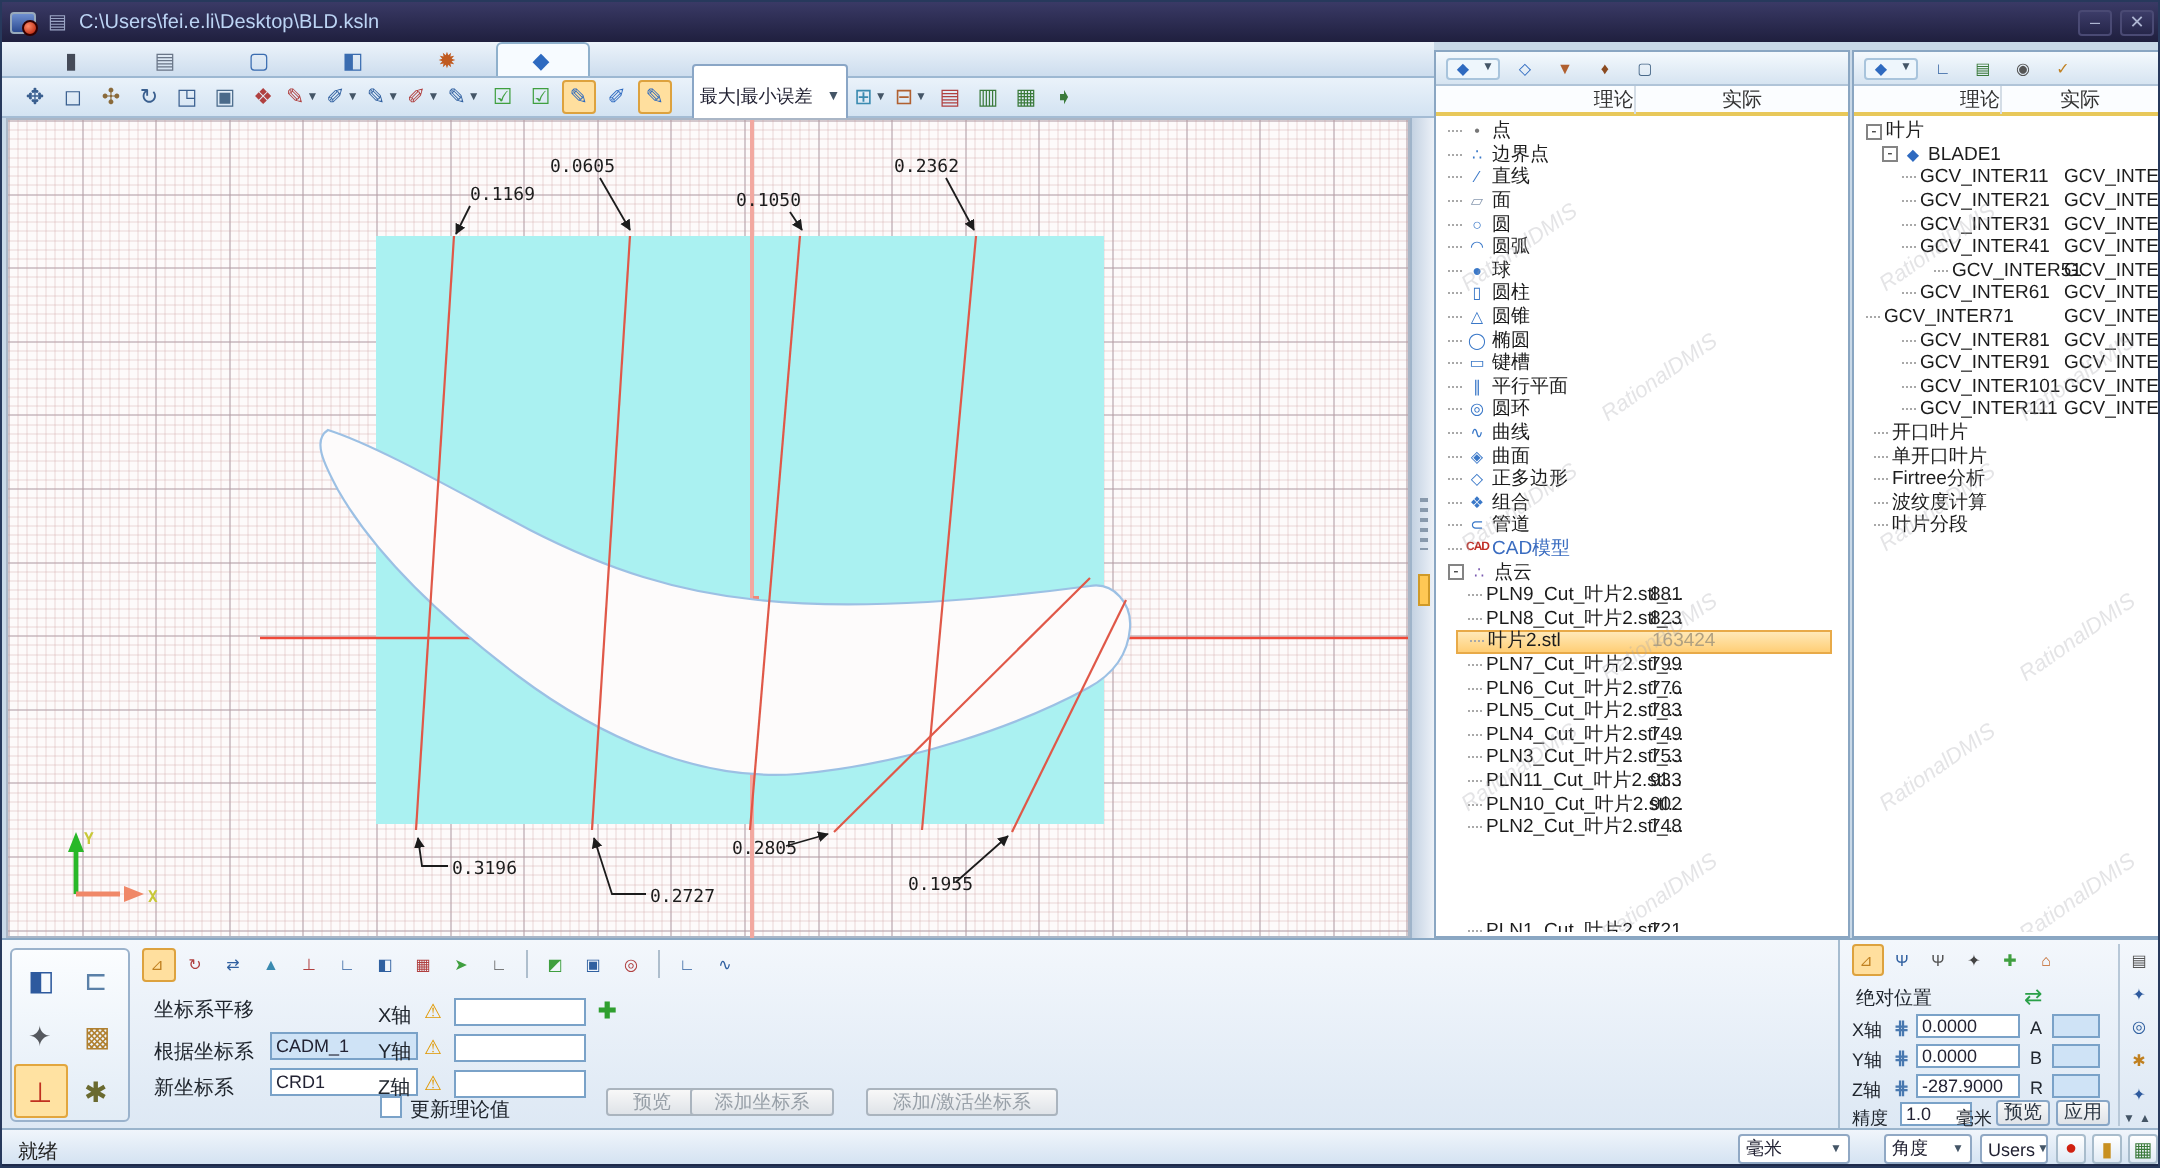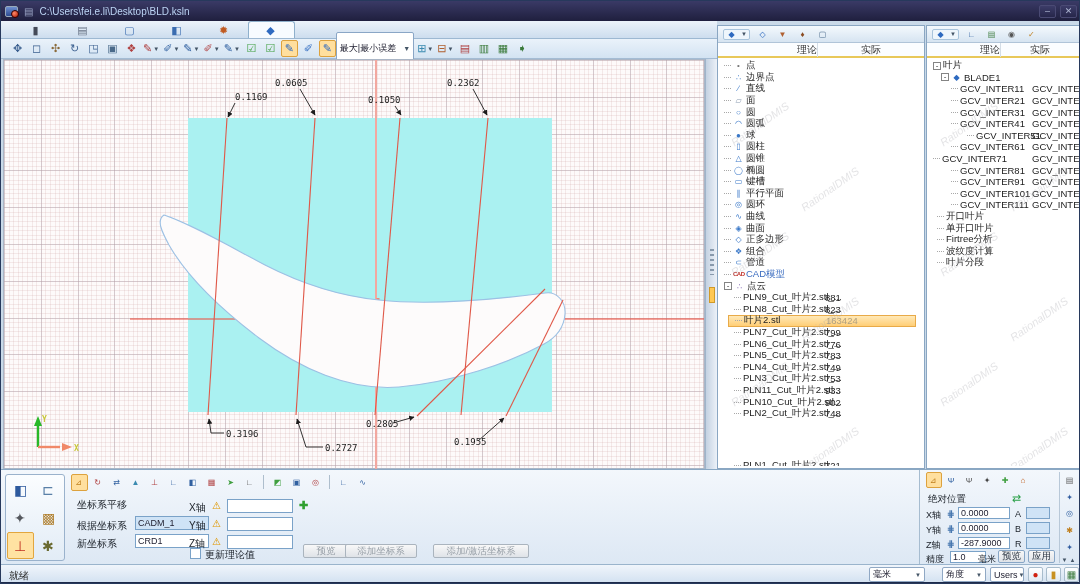--- a/index.html
+++ b/index.html
@@ -28,21 +28,21 @@
 border:1px solid transparent;border-bottom:none;border-radius:3px 3px 0 0}
 .rtab.active{background:#f7fbff;border-color:#8fb0cc}
 
 
 .toolbarrow{left:0;top:38px;width:716px;height:20px;background:linear-gradient(#eaf2fa,#d3e3f2);
 border-bottom:1px solid #a4bcd4;display:flex;align-items:center;padding-left:6px}
 .tbi{min-width:17px;height:17px;margin-left:2px;display:inline-flex;align-items:center;justify-content:center;
 font-size:11px;border:1px solid transparent;border-radius:2px}
 .tbi.active{background:#ffdf9e;border-color:#dda23e}
 .tbcaret{font-size:6px;color:#456;margin-left:1px}
-.tb-combo{height:15px;margin-left:0;background:#fff;border:1px solid #8aa6c6;border-radius:2px;
+.tb-combo{height:15px;margin-left:10px;background:#fff;border:1px solid #8aa6c6;border-radius:2px;
 display:inline-flex;align-items:center;font-size:9px;padding:16px 3px;gap:6px;color:#223}
 .tb-combo .tbcaret{font-size:7px}
 
 
 .viewport{left:2px;top:58px;width:702px;height:410px;background-color:#fdfafa;border:1px solid #aab6c6;
 background-image:
  repeating-linear-gradient(to right,rgba(205,160,160,.20) 0 1px,transparent 1px 4.6px),
  repeating-linear-gradient(to bottom,rgba(205,160,160,.20) 0 1px,transparent 1px 4.6px),
  repeating-linear-gradient(to right,rgba(150,145,160,.38) 0 1px,transparent 1px 36.8px),
  repeating-linear-gradient(to bottom,rgba(150,145,160,.38) 0 1px,transparent 1px 36.8px)}

